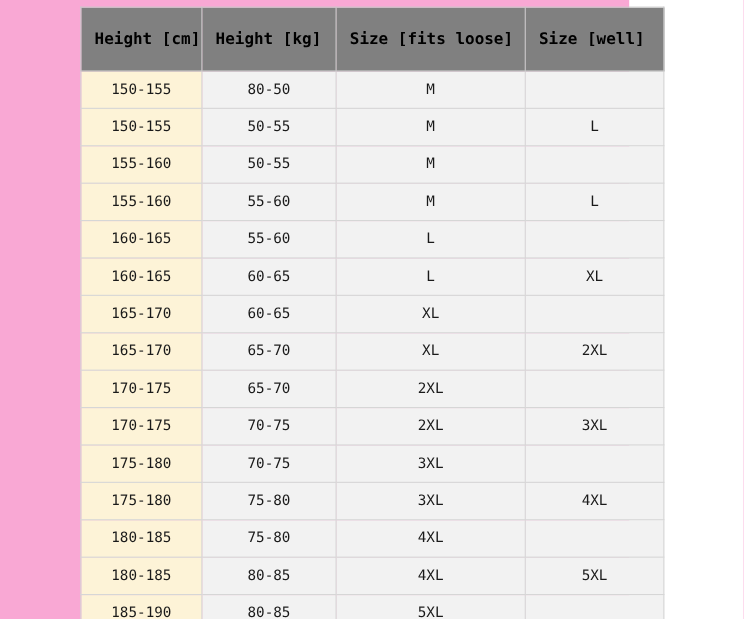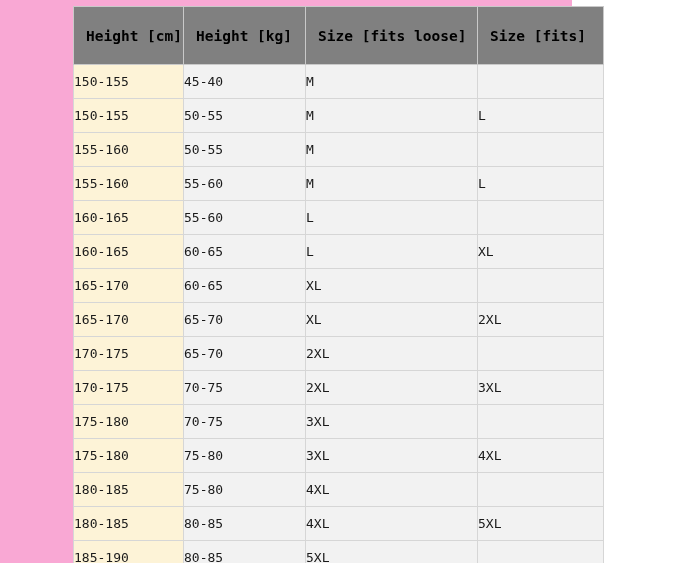--- a/index.html
+++ b/index.html
@@ -40,21 +40,21 @@
     font-family: "DejaVu Sans Mono", monospace;
     height: 57px;
     text-align: left;
     padding: 0 0 0 12px;
     border: 1px solid #c9c9c9;
     letter-spacing: 0px;
     white-space: nowrap;
   }
   table.size-chart td {
     height: 33px;
-    text-align: left;
+    text-align: center;
     font-size: 13px;
     font-family: "DejaVu Sans Mono", monospace;
     color: #1a1a1a;
     border: 1px solid #d6d6d6;
     background: #f2f2f2;
     padding: 0;
   }
   table.size-chart td.height-cell {
     background: #fdf3d7;
   }
@@ -71,27 +71,27 @@
       <col class="c0">
         <col class="c1">
         <col class="c2">
         <col class="c3">
     </colgroup>
     <thead>
       <tr>
         <th>Height [cm]</th>
         <th>Height [kg]</th>
         <th>Size [fits loose]</th>
-        <th>Size [fits]</th>
+        <th>Size [well]</th>
       </tr>
     </thead>
     <tbody>
       <tr>
         <td class="height-cell">150-155</td>
-        <td>45-40</td>
+        <td>80-50</td>
         <td>M</td>
         <td></td>
       </tr>
       <tr>
         <td class="height-cell">150-155</td>
         <td>50-55</td>
         <td>M</td>
         <td>L</td>
       </tr>
       <tr>

